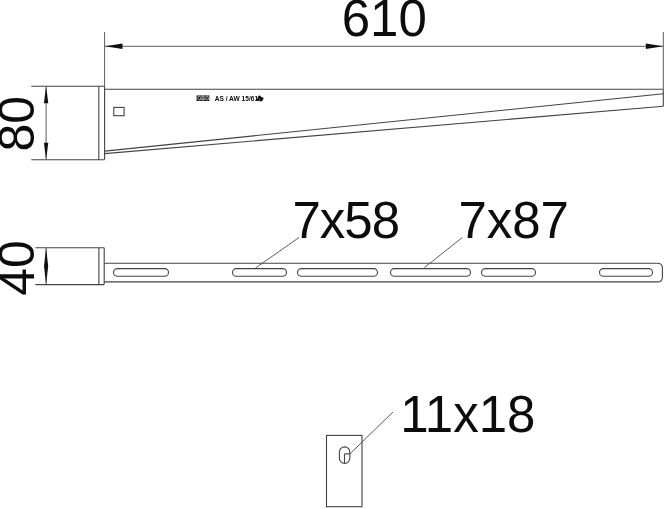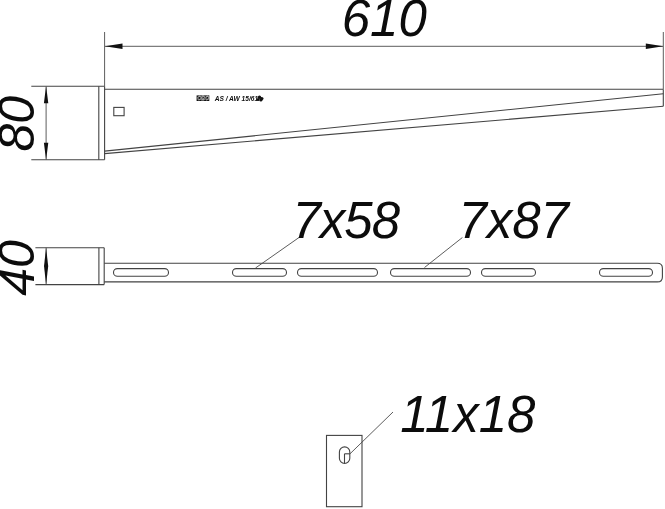--- a/index.html
+++ b/index.html
@@ -1,16 +1,16 @@
 <!DOCTYPE html>
 <html><head>
 <meta charset="utf-8">
 <style>
   html,body{margin:0;padding:0;background:#ffffff;}
-  .canvas{position:relative;width:665px;height:509px;background:#fff;overflow:hidden;font-style:italic;}
+  .canvas{position:relative;width:665px;height:509px;background:#fff;overflow:hidden;}
   svg{display:block;filter:grayscale(1);}
   text{font-family:"Liberation Sans", sans-serif;fill:#0c0c0c;}
 </style>
 </head>
 <body>
 <div class="canvas">
 <svg width="665" height="509" viewBox="0 0 665 509" xmlns="http://www.w3.org/2000/svg">
 <g fill="none" stroke="#434343" stroke-width="1.1">
 
   <path d="M31.3 86.2 H104.6"></path>

